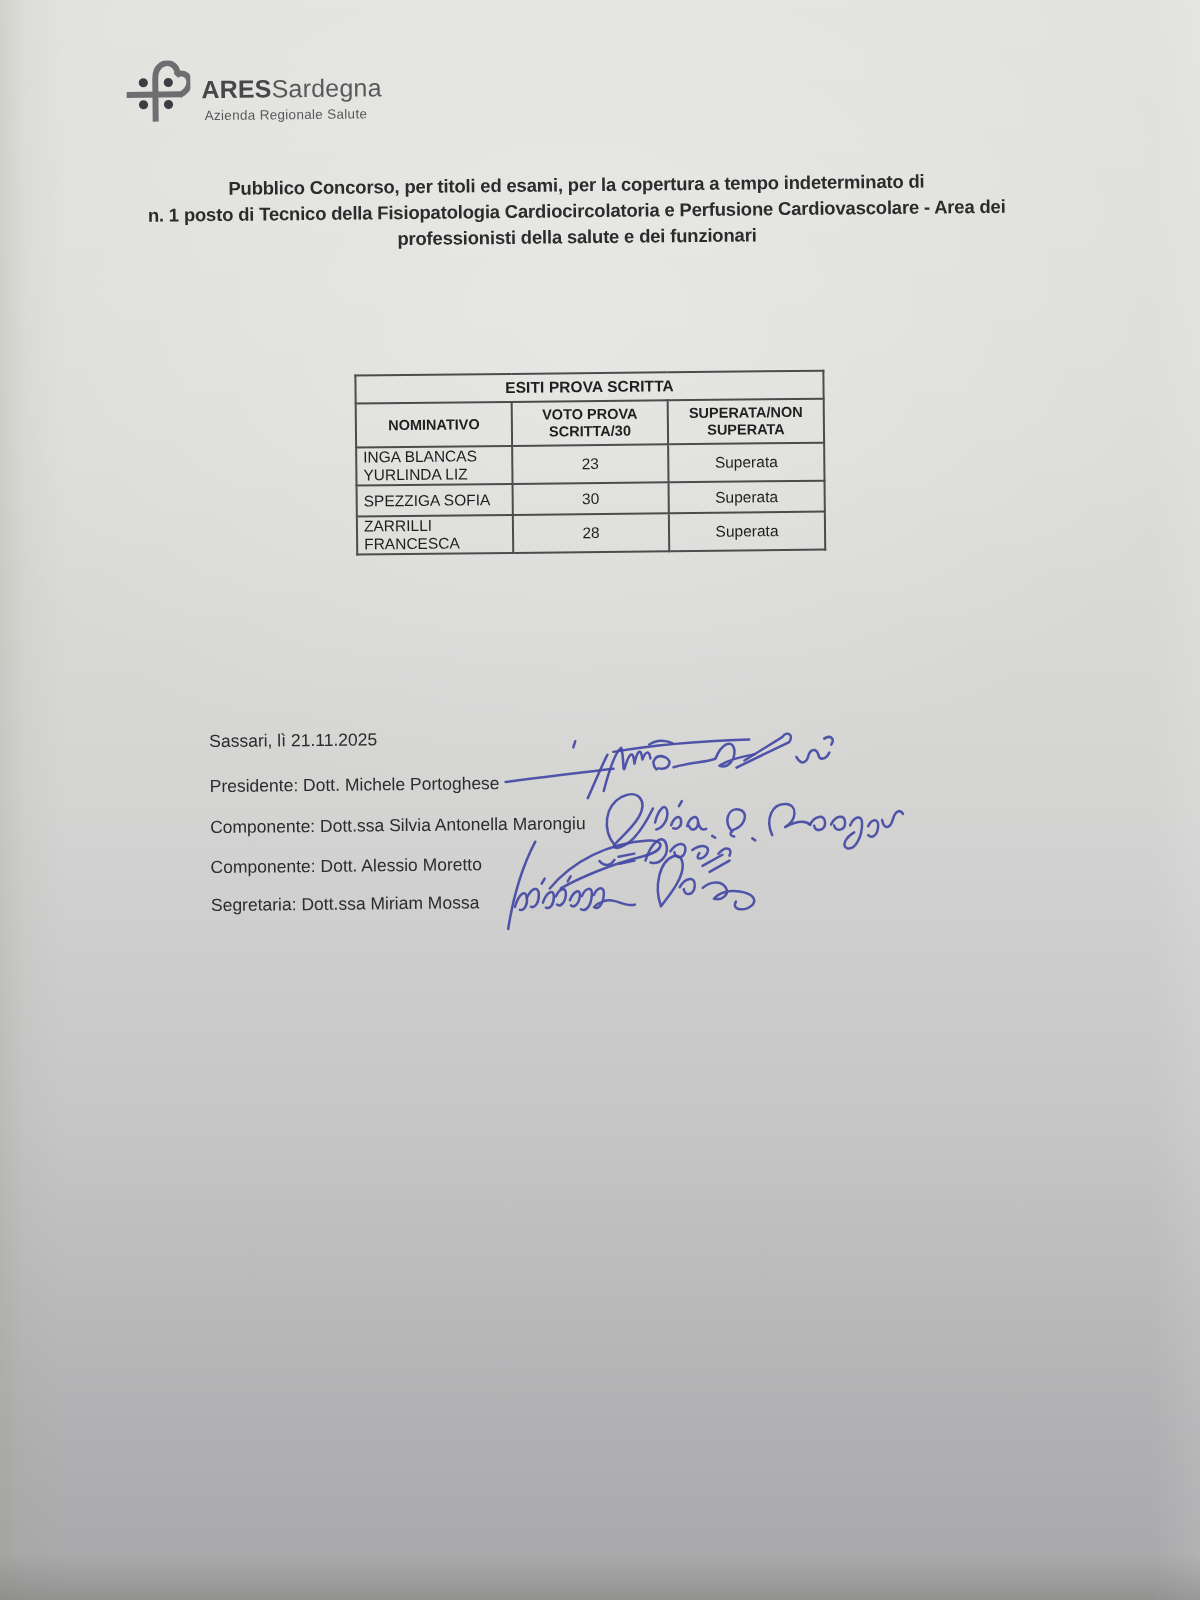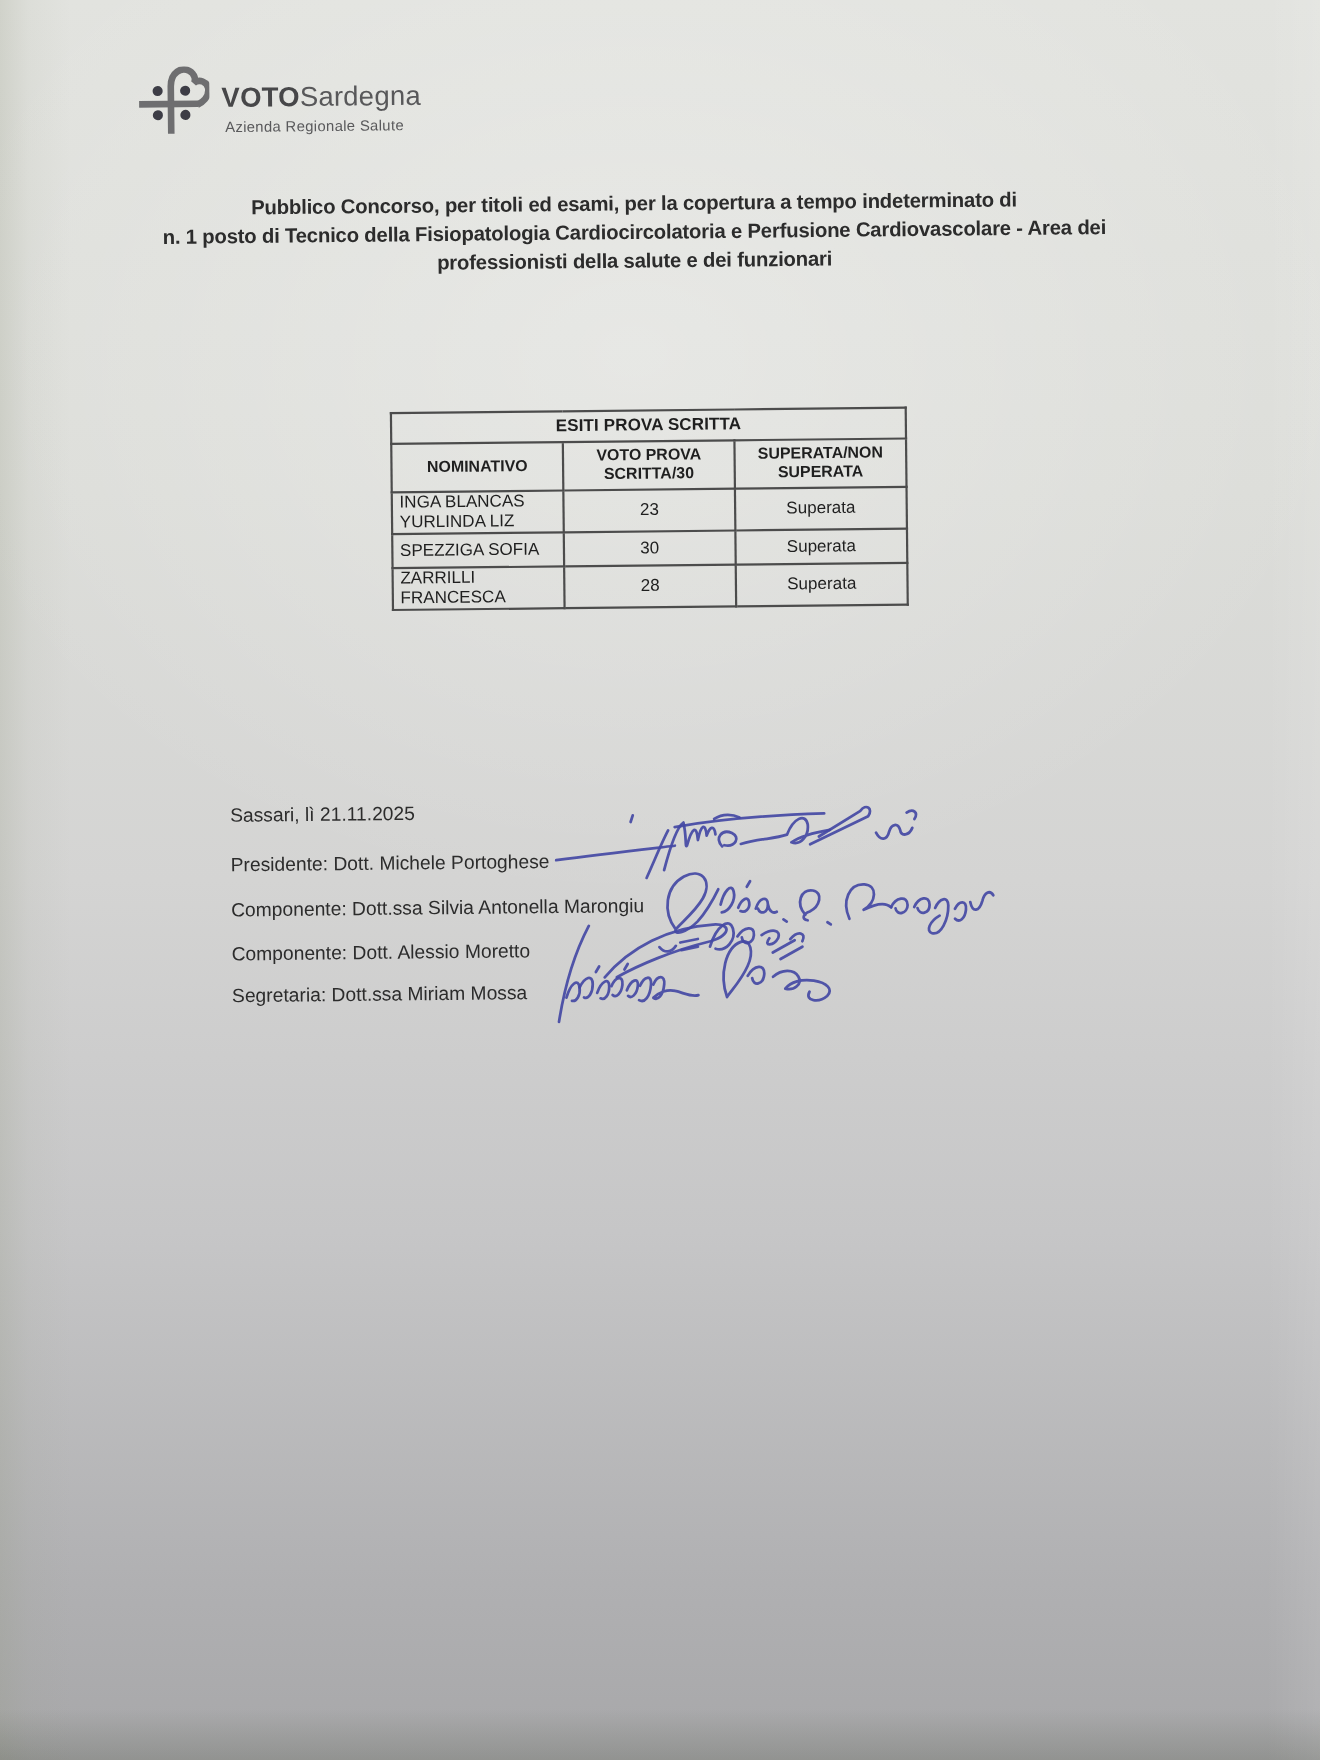--- a/index.html
+++ b/index.html
@@ -78,21 +78,21 @@
 
     <svg class="logo-icon" viewBox="0 0 64 63" aria-hidden="true">
       <path d="M29,61 L29,18 C29,5 39,0 46,4 C51,7 52,12 50,15 C55,11 62,14 63,20 C64,28 57,33 53,35" fill="none" stroke="#6e6e70" stroke-width="6" stroke-linecap="butt"></path>
       <path d="M0,34 L54,34" fill="none" stroke="#6e6e70" stroke-width="6"></path>
       <circle cx="17" cy="22" r="4.6" fill="#3d3d46"></circle>
       <circle cx="42" cy="22" r="4.6" fill="#3d3d46"></circle>
       <circle cx="17" cy="44" r="4.6" fill="#3d3d46"></circle>
       <circle cx="42" cy="44" r="4.6" fill="#3d3d46"></circle>
     </svg>
     <div class="logo-word">
-      <span class="b">VOTO</span><span class="l">Sardegna</span>
+      <span class="b">ARES</span><span class="l">Sardegna</span>
     </div>
     <div class="logo-tag">Azienda Regionale Salute</div>
 
     <div class="title">
       <div>Pubblico Concorso, per titoli ed esami, per la copertura a tempo indeterminato di</div>
       <div>n. 1 posto di Tecnico della Fisiopatologia Cardiocircolatoria e Perfusione Cardiovascolare - Area dei</div>
       <div>professionisti della salute e dei funzionari</div>
     </div>
 
     <table class="results">

